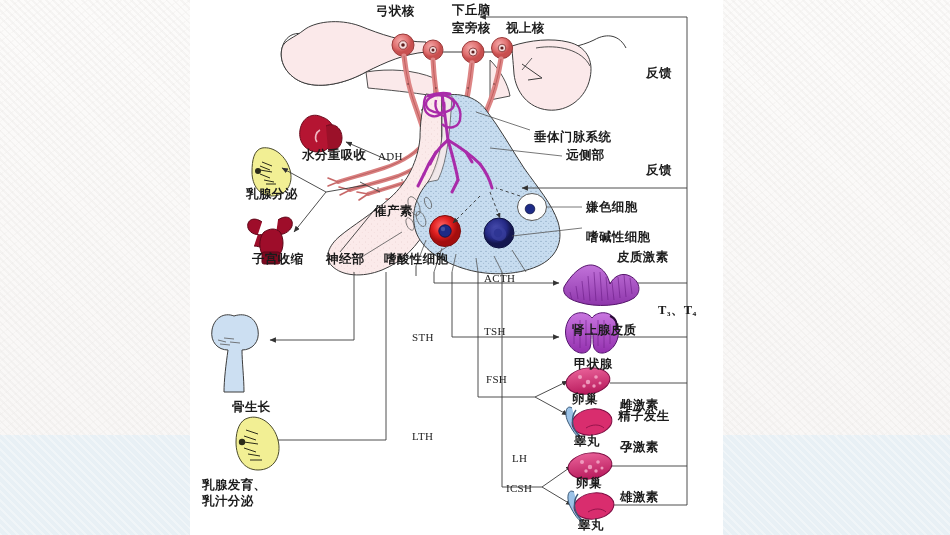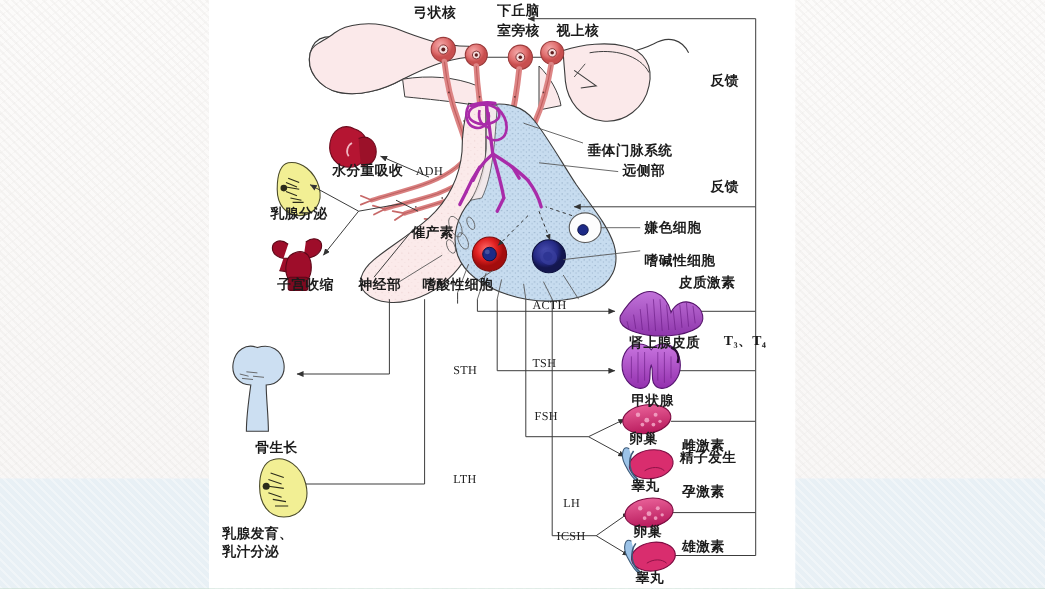--- a/index.html
+++ b/index.html
@@ -452,21 +452,21 @@
     <div class="lbl cn" style="left:56px;top:187px;">乳腺分泌</div>
     <div class="lbl cn" style="left:62px;top:252px;">子宫收缩</div>
 
     <div class="lbl en" style="left:222px;top:331px;">STH</div>
     <div class="lbl cn" style="left:22px;top:400px;margin-left:20px;">骨生长</div>
     <div class="lbl en" style="left:222px;top:430px;">LTH</div>
     <div class="lbl cn" style="left:12px;top:478px;">乳腺发育、</div>
     <div class="lbl cn" style="left:12px;top:494px;">乳汁分泌</div>
 
     <div class="lbl en" style="left:294px;top:272px;">ACTH</div>
-    <div class="lbl cn" style="left:382px;top:304px;">肾上腺皮质</div>
+    <div class="lbl cn" style="left:382px;top:323px;">肾上腺皮质</div>
     <div class="lbl cn" style="left:427px;top:250px;">皮质激素</div>
 
     <div class="lbl en" style="left:294px;top:325px;">TSH</div>
     <div class="lbl cn" style="left:384px;top:357px;">甲状腺</div>
     <div class="lbl cn" style="left:432px;top:303px;padding-left:36px;">T₃、T₄</div>
 
     <div class="lbl en" style="left:296px;top:373px;">FSH</div>
     <div class="lbl cn" style="left:382px;top:392px;">卵巢</div>
     <div class="lbl cn" style="left:430px;top:372px;margin-top:26px;">雌激素</div>
     <div class="lbl cn" style="left:384px;top:434px;">睾丸</div>

